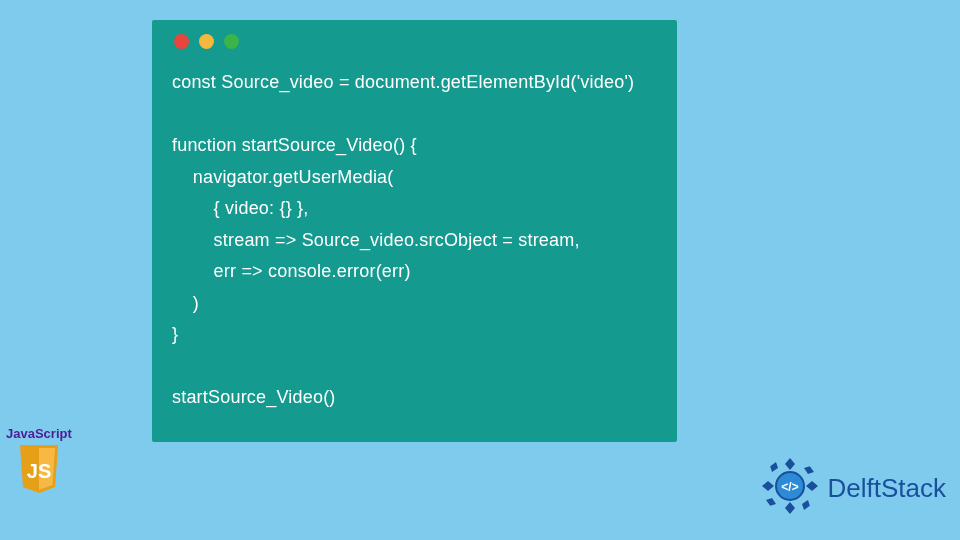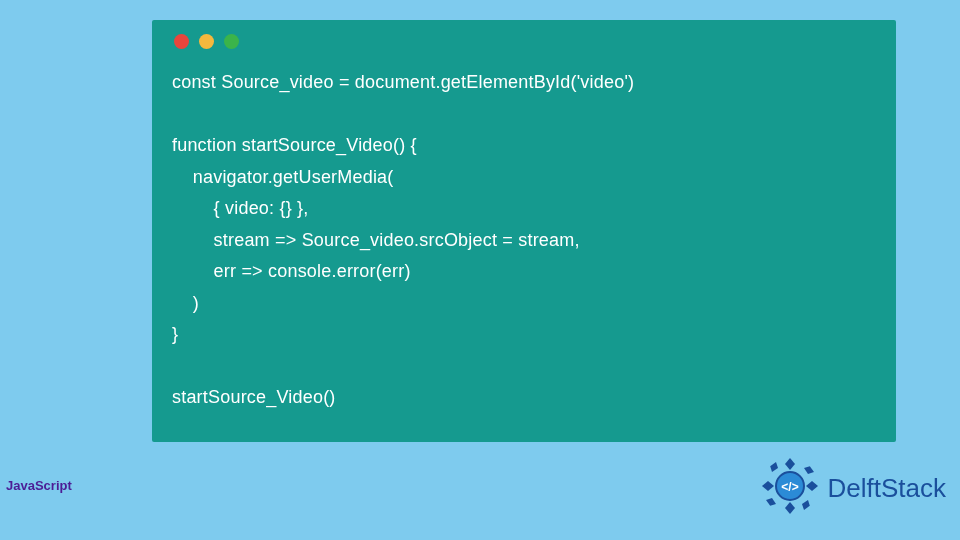--- a/index.html
+++ b/index.html
@@ -6,21 +6,21 @@
   html, body { width: 960px; height: 540px; overflow: hidden; }
   body {
     background: #7ecbee;
     font-family: -apple-system, BlinkMacSystemFont, "Segoe UI", Helvetica, Arial, sans-serif;
     position: relative;
   }
   .code-window {
     position: absolute;
     top: 20px;
     left: 152px;
-    width: 744px;
+    width: 525px;
     height: 422px;
     background: #159a8f;
     border-radius: 2px;
     padding: 14px 25px 18px 20px;
   }
   .traffic-lights {
     display: flex;
     gap: 10px;
     margin-bottom: 18px;
     margin-left: 2px;
@@ -91,20 +91,27 @@
         stream =&gt; Source_video.srcObject = stream,
         err =&gt; console.error(err)
     )
 }
 
 startSource_Video()</div>
 </div>
 
 <div class="js-badge">
   <div class="js-label">JavaScript</div>
+  <div class="js-shield">
+    <svg width="46" height="52" viewBox="0 0 46 52">
+      <path d="M4 2 L42 2 L39 44 L23 50 L7 44 Z" fill="#e6a017"></path>
+      <path d="M23 5 L39 5 L36.5 42 L23 47 Z" fill="#f7b944"></path>
+      <text x="23" y="35" font-family="Arial" font-size="20" font-weight="900" fill="#ffffff" text-anchor="middle" id="js-shield-text">JS</text>
+    </svg>
+  </div>
 </div>
 
 <div class="delft-badge">
   <span>
     <svg width="64" height="64" viewBox="0 0 64 64">
       <g transform="translate(32,32)">
         <g fill="#1a4f9c">
           <path d="M0,-28 L5,-22 L0,-16 L-5,-22 Z"></path>
           <path d="M19.8,-19.8 L24,-14 L18,-12 L14,-18 Z"></path>
           <path d="M28,0 L22,5 L16,0 L22,-5 Z"></path>

